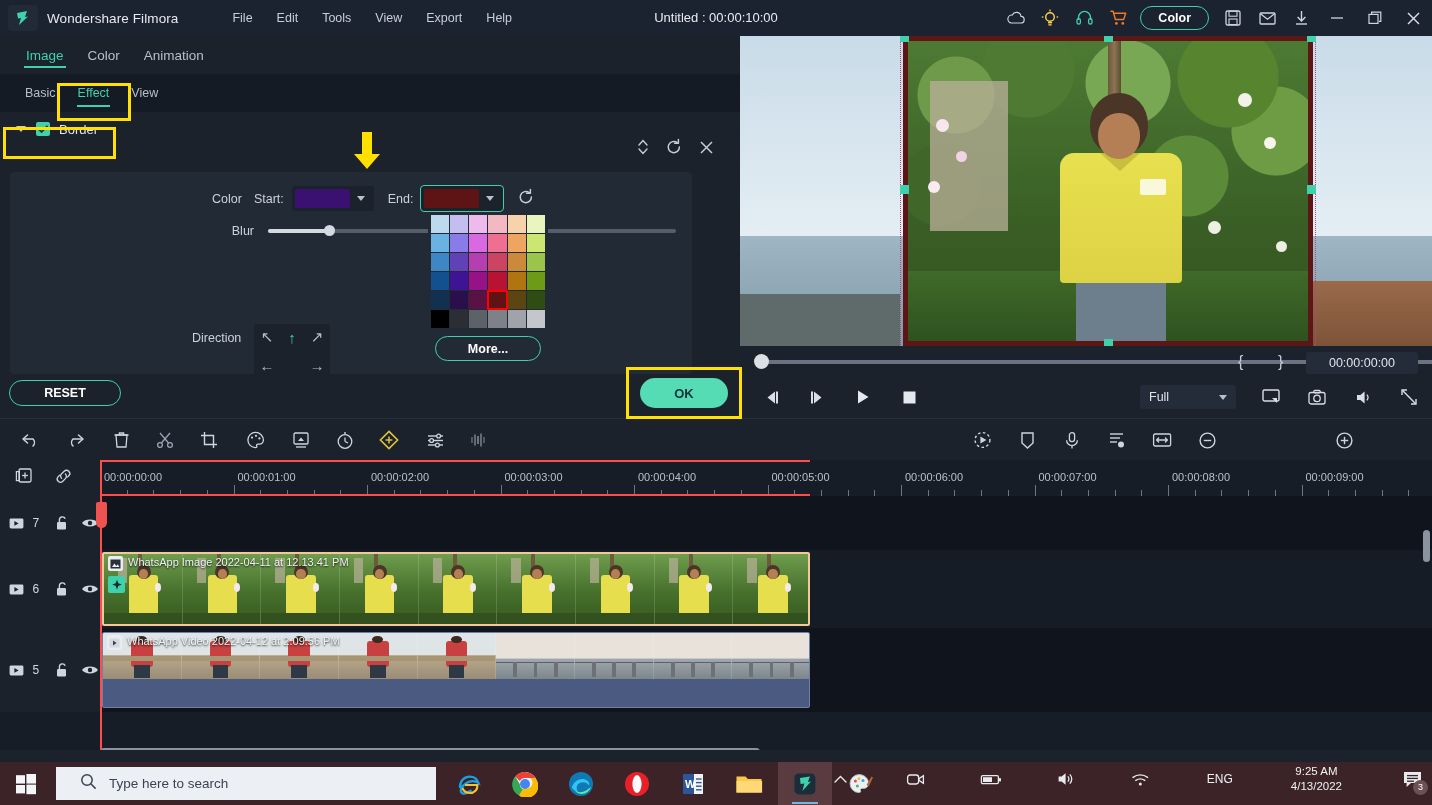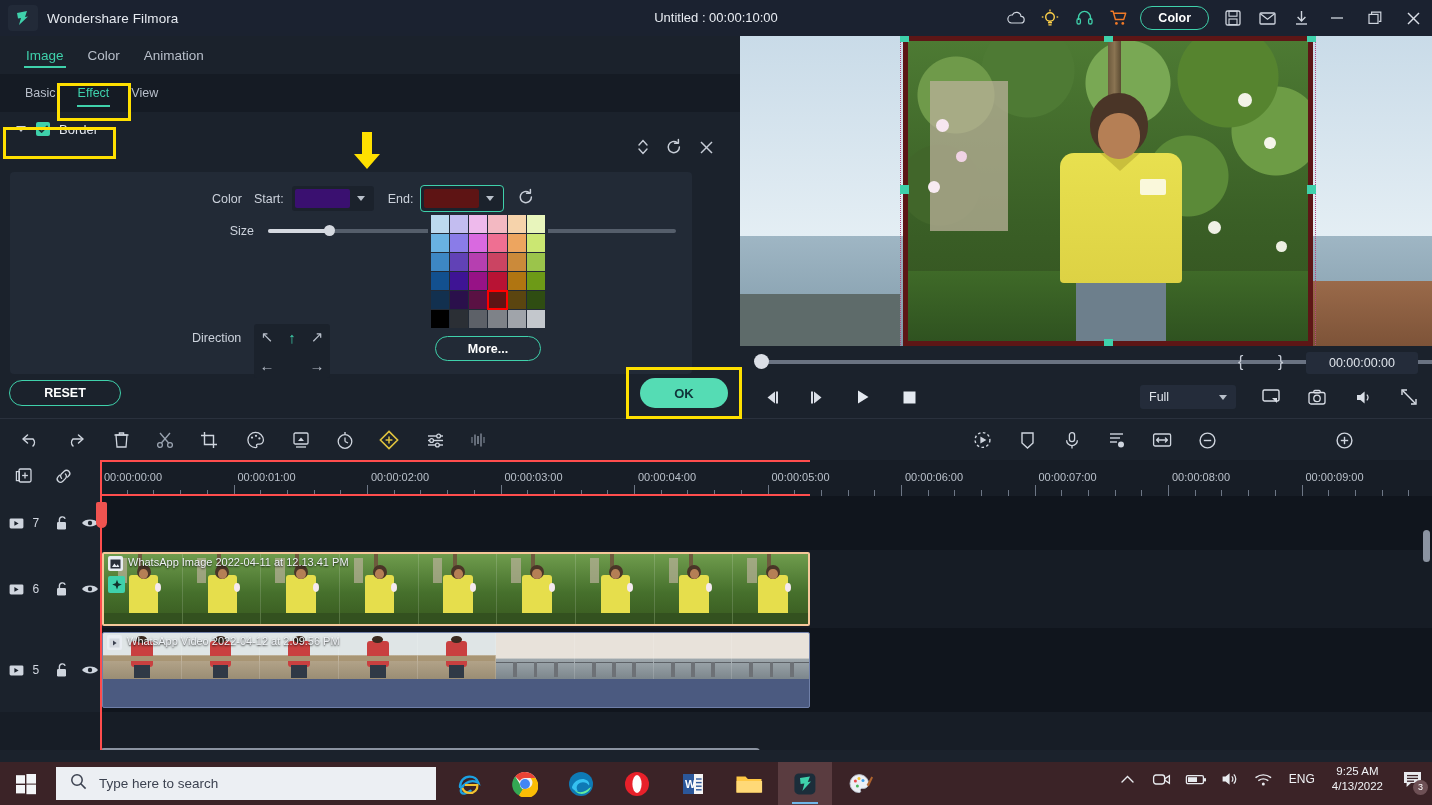--- a/index.html
+++ b/index.html
@@ -185,46 +185,54 @@
   .thumb { height: 100%; position: relative; overflow: hidden; border-right: 1px solid rgba(255,255,255,.15); }
 
   .hscroll { position: absolute; left: 100px; top: 748px; width: 660px; height: 8px; background: #8b93a1; border-radius: 4px; }
   .vscroll { position: absolute; right: 2px; top: 530px; width: 7px; height: 32px; background: #8b93a1; border-radius: 4px; }
   .tl-bottom { position: absolute; left: 0; top: 750px; width: 1432px; height: 12px; background: #1b222c; }
 
   
   .taskbar { position: absolute; left: 0; top: 762px; width: 1432px; height: 43px; background: #3b2327; }
   .startbtn { position: absolute; left: 0; top: 0; width: 52px; height: 43px; display: flex; align-items: center; justify-content: center; }
   .searchbox { position: absolute; left: 56px; top: 5px; width: 380px; height: 33px; background: #eceff3;
-    display: flex; align-items: center; padding-left: 14px; }
+    display: flex; align-items: center; padding-left: 24px; }
   .search-ph { color: #3c4250; font-size: 13.5px; margin-left: 12px; }
   .tb-app { position: absolute; top: 0; width: 54px; height: 43px; display: flex; align-items: center; justify-content: center; }
   .tb-app.active { background: #5a3c40; }
   .tb-underline { position: absolute; bottom: 1px; left: 14px; width: 26px; height: 2.5px; background: #6fb6e8; }
-  .tray { position: absolute; right: 0; top: 0; height: 34px; display: flex; align-items: center; }
+  .tray { position: absolute; right: 0; top: 0; height: 34px; display: flex; align-items: center; gap: 41px; }
   .tray-ic { width: 34px; height: 43px; display: flex; align-items: center; justify-content: center; }
   .clock { display: flex; flex-direction: column; align-items: center; justify-content: center; color: #f0f2f5;
     font-size: 11.5px; line-height: 15px; padding: 0 9px; }
   .notif { position: relative; width: 40px; height: 43px; display: flex; align-items: center; justify-content: center; }
   .notif-badge { position: absolute; right: 4px; bottom: 6px; width: 15px; height: 15px; border-radius: 50%;
     background: #6d5055; color: #fff; font-size: 9px; display: flex; align-items: center; justify-content: center; }
   .tray-text { color: #f0f2f5; font-size: 12px; padding: 0 8px; }
 </style>
 </head>
 <body>
 
 <div class="app">
 
   <div class="titlebar">
     <div class="logo-box">
       <svg width="18" height="18" viewBox="0 0 18 18">
           <path d="M3 4 L13 2 L11 8 L14 7.5 L5 16 L7 9 L4 9.6 Z" fill="#3fd1ab"></path>
         </svg>
     </div>
     <div class="app-title">Wondershare Filmora</div>
+    <div class="menu">
+      <div class="menu-item">File</div>
+      <div class="menu-item">Edit</div>
+      <div class="menu-item">Tools</div>
+      <div class="menu-item">View</div>
+      <div class="menu-item">Export</div>
+      <div class="menu-item">Help</div>
+    </div>
     <div class="proj-title">Untitled : 00:00:10:00</div>
 
     <div class="tb-right">
       <div class="tb-ic">
         <svg width="20" height="16" viewBox="0 0 20 16">
             <path d="M5.5 13h9.2a3.3 3.3 0 0 0 .3-6.6A4.6 4.6 0 0 0 6.3 5 3.9 3.9 0 0 0 5.5 13z" fill="none" stroke="#cfd5de" stroke-width="1.2"></path>
           </svg>
       </div>
       <div class="tb-ic">
         <svg width="18" height="19" viewBox="0 0 18 19">
@@ -353,21 +361,21 @@
     </div>
     <div style="margin-left:14px;">
       <svg width="18" height="18" viewBox="0 0 18 18">
           <path d="M14.4 9a5.6 5.6 0 1 1-2.2-4.4" fill="none" stroke="#c7cdd7" stroke-width="1.5" stroke-linecap="round"></path>
           <path d="M13.4 1.4 V5.2 H9.6" fill="none" stroke="#c7cdd7" stroke-width="1.5" stroke-linecap="round" stroke-linejoin="round"></path>
         </svg>
     </div>
   </div>
 
   <div class="row" style="left:222px; top:224px; width:470px;">
-    <span class="rlabel" style="width:32px;">Size</span>
+    <span class="rlabel" style="width:32px;">Blur</span>
     <div class="slider" style="width:408px; margin-left:14px;" id="sld-size">
       <div class="fill" id="fill-size" style="width: 61.2px;"></div>
         <div class="knob" id="knob-size" style="left: 56.2px;"></div>
     </div>
   </div>
 
 
 
   <div class="row" style="left:192px; top:331px;">
     <span class="rlabel">Direction</span>

